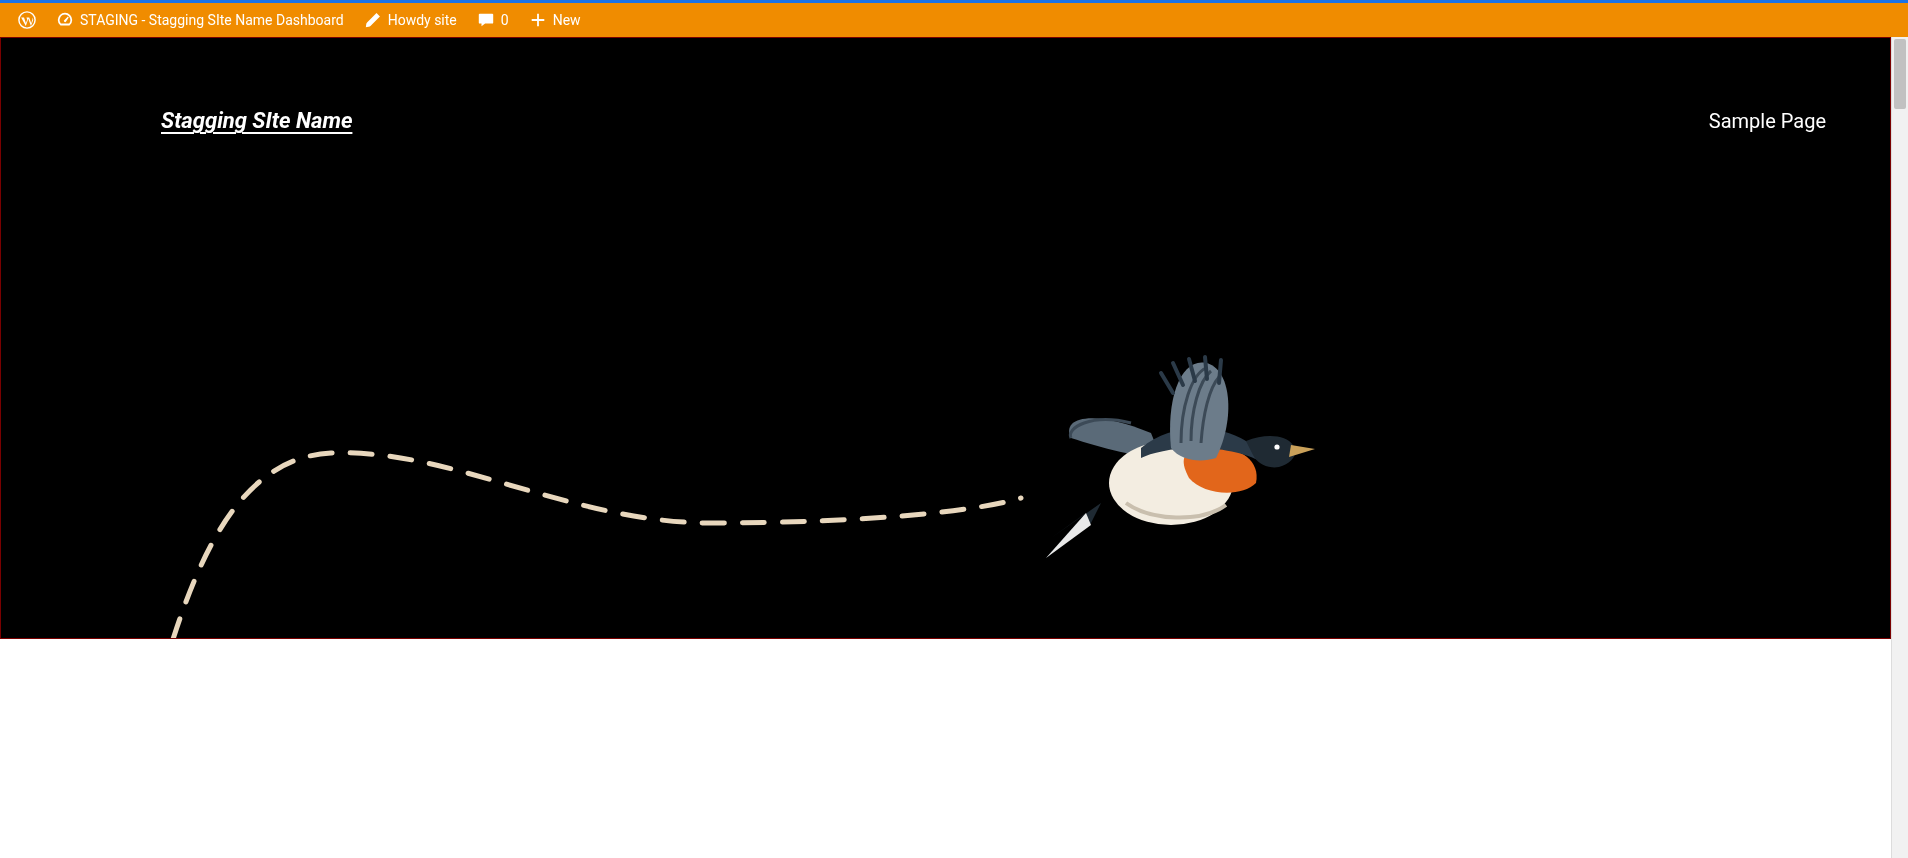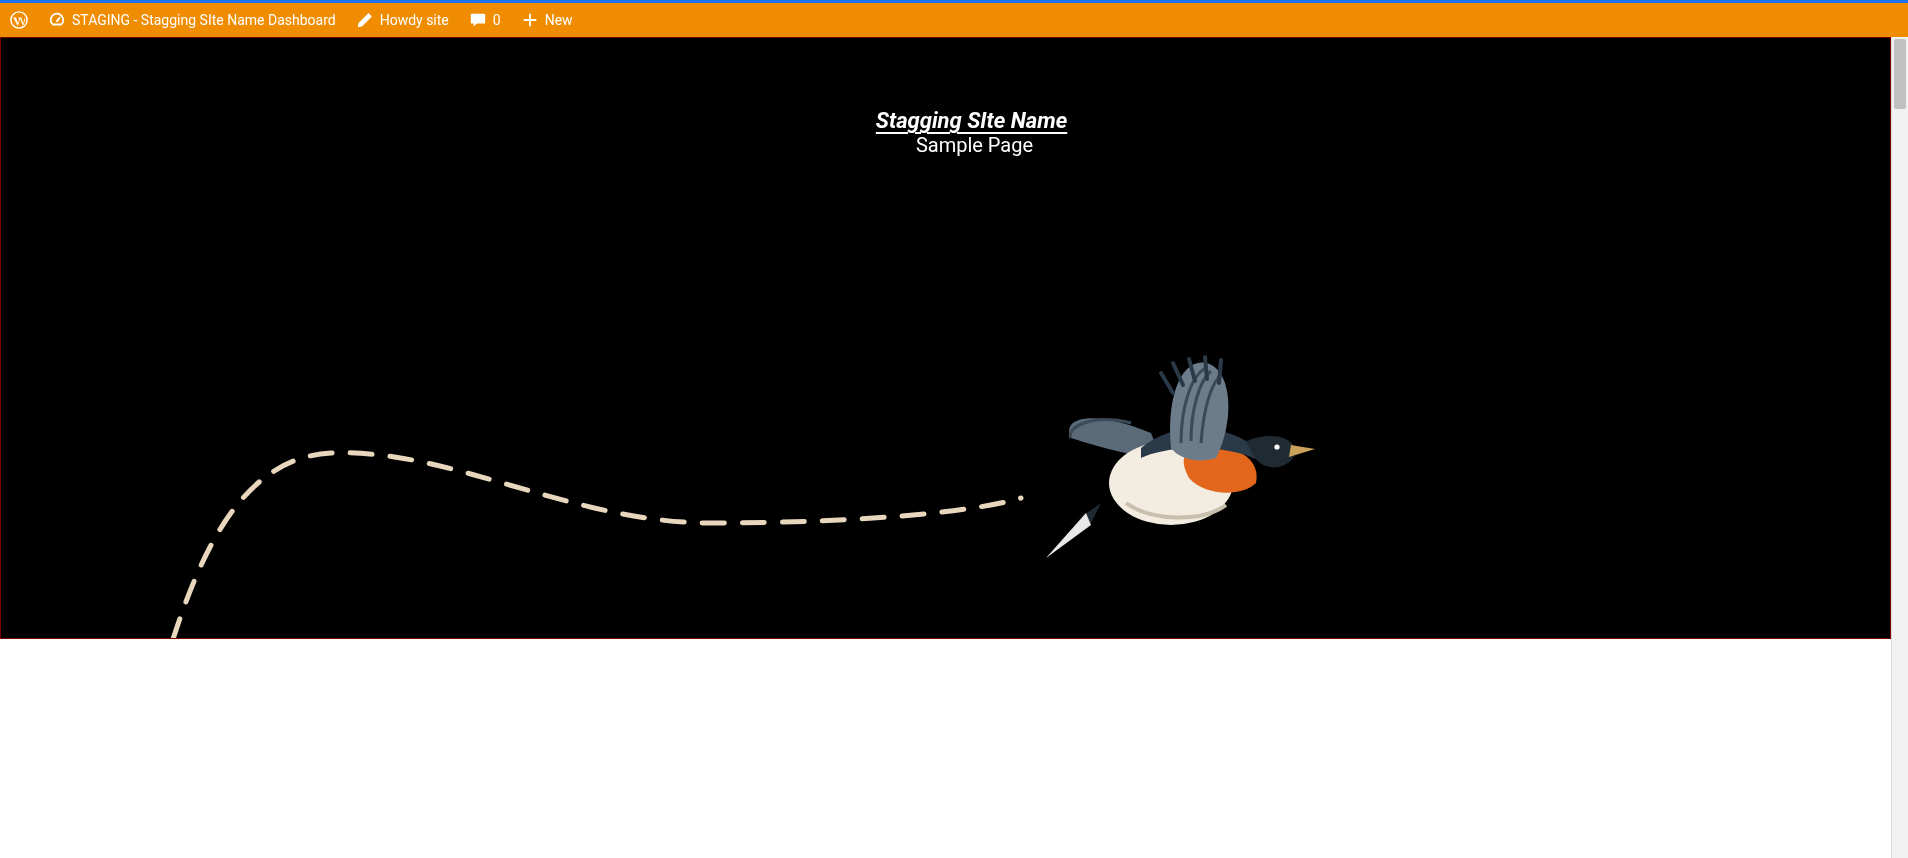--- a/index.html
+++ b/index.html
@@ -18,21 +18,21 @@
   
   .admin-bar {
     display: flex;
     align-items: center;
     height: 34px;
     background: #f08c00;
     color: #fff;
     font-size: 14px;
     padding: 0 6px 0 0;
   }
-  .admin-bar .left { display: flex; align-items: center; gap: 0; }
+  .admin-bar .left { display: flex; align-items: center; gap: 0; padding-left: 8px; }
   .admin-bar .right { margin-left: auto; display: flex; align-items: center; gap: 10px; padding-right: 6px;}
   .ab-item {
     display: flex;
     align-items: center;
     gap: 6px;
     padding: 0 10px;
     height: 34px;
     color: #fff;
     cursor: pointer;
     white-space: nowrap;
@@ -77,22 +77,21 @@
     position: relative;
     background: #000;
     border: 1px solid #7a0000; 
     height: 602px;
     overflow: hidden;
   }
   .site-header {
     display:flex;
     align-items:center;
     justify-content:space-between;
-    padding: 70px 108px 0 160px;
-    flex-direction: column;
+    padding: 70px 64px 0 160px;
   }
   .site-title {
     color:#fff;
     font-style: italic;
     font-weight: 700;
     font-size: 22px;
     text-decoration: underline;
     text-underline-offset: 4px;
     cursor:pointer;
   }

